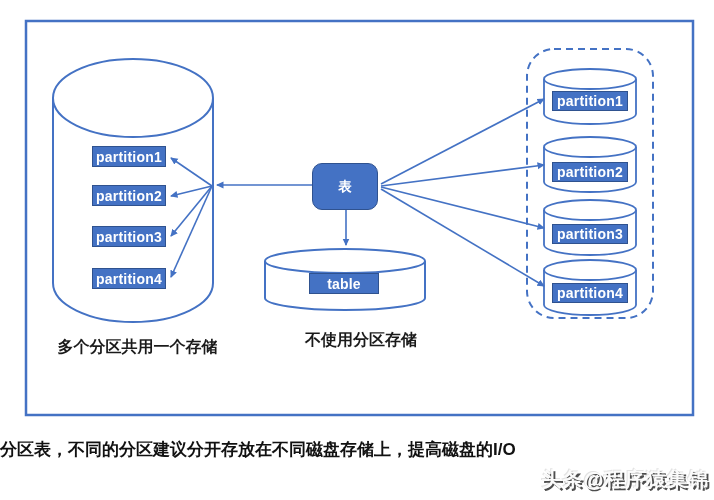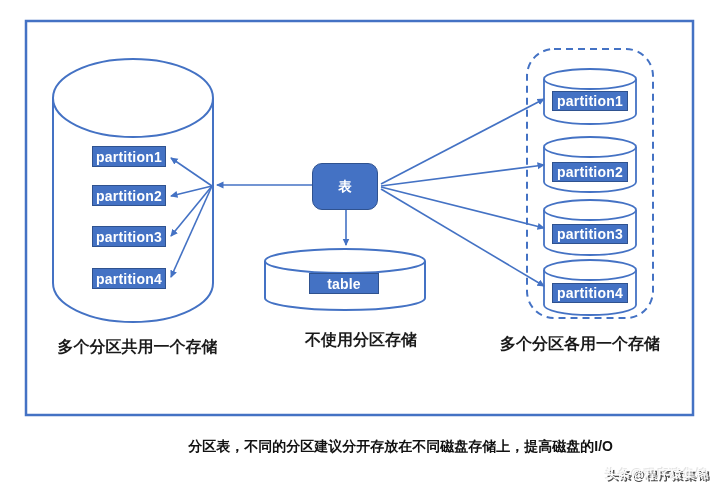--- a/index.html
+++ b/index.html
@@ -59,30 +59,30 @@
     text-align: center;
     white-space: nowrap;
   }
   .label-left   { left: 40px;  top: 337px; width: 195px; }
   .label-center { left: 279px; top: 330px; width: 164px; }
   .label-right  { left: 488px; top: 334px; width: 184px; }
   .footer-caption {
     position: absolute;
     left: 0; top: 438px;
     width: 613px;
-    text-align: right;
+    text-align: left;
     font-weight: bold;
-    font-size: 14px;
+    font-size: 17px;
     color: #111111;
   }
   .watermark {
     position: absolute;
     right: 5px; top: 466px;
     font-weight: bold;
-    font-size: 12px;
+    font-size: 20px;
     color: #fbfbfb;
     text-shadow: 2px 2px 0 #4d4d4d, -1px -1px 0 #e3e3e3;
     letter-spacing: 1px;
     white-space: nowrap;
   }
 </style>
 </head>
 <body>
 
 <div class="stage">
@@ -147,19 +147,18 @@
   <div class="table-node">表</div>
   <div class="pbox table-storage-box">table</div>
 
   <div class="pbox right-col" style="top:91px">partition1</div>
   <div class="pbox right-col" style="top:162px">partition2</div>
   <div class="pbox right-col" style="top:224px">partition3</div>
   <div class="pbox right-col" style="top:283px">partition4</div>
 
   <div class="grouplabel label-left">多个分区共用一个存储</div>
   <div class="grouplabel label-center">不使用分区存储</div>
-  <div class="grouplabel label-right">多个分区各用一个存储</div>
 
   <div class="footer-caption">分区表，不同的分区建议分开存放在不同磁盘存储上，提高磁盘的I/O</div>
 
   <div class="watermark">头条@程序猿集锦</div>
 
 </div>
 
 </body></html>

